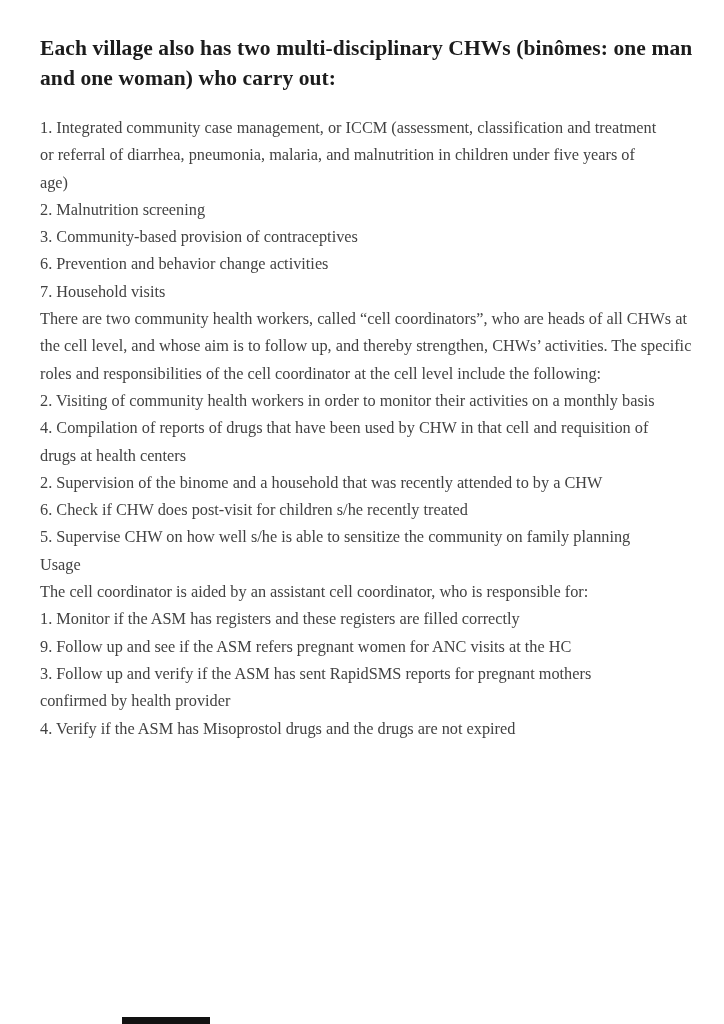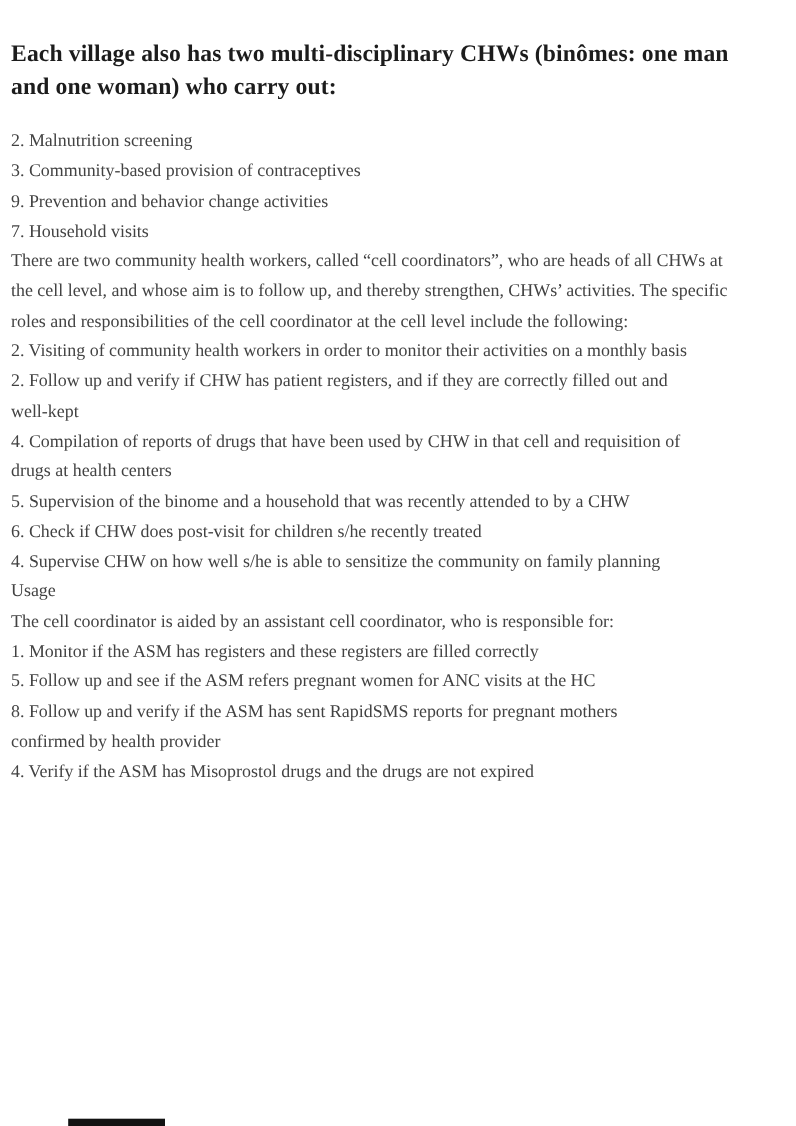--- a/index.html
+++ b/index.html
@@ -1,21 +1,21 @@
 <!DOCTYPE html>
 <html style="--bg: #ffffff; --text: #424242; --heading: #1c1c1c; --bar: #121212;"><head>
 <meta charset="utf-8">
 <style>
   :root {
     --bg: #ffffff;
     --text: #424242;
     --heading: #1c1c1c;
     --bar: #121212;
   }
-  * { box-sizing: border-box; }
+  * { box-sizing: border-box; margin-left: 30px; }
   html, body {
     margin: 0;
     padding: 0;
     background: var(--bg);
   }
   body {
     width: 724px;
     height: 1024px;
     position: relative;
     overflow: hidden;
@@ -57,59 +57,60 @@
 </head>
 <body>
 
 <main class="page">
 
   <h1 class="doc-heading">Each village also has two multi-disciplinary CHWs (binômes: one man
 and one woman) who carry out:</h1>
 
   <section class="doc-body">
 
+      <p class="para">1. Integrated community case management, or ICCM (assessment, classification and treatment
+or referral of diarrhea, pneumonia, malaria, and malnutrition in children under five years of
+age)</p>
 
       <p class="para">2. Malnutrition screening</p>
 
       <p class="para">3. Community-based provision of contraceptives</p>
 
 
 
-      <p class="para">9. Prevention and behavior change activities</p>
+      <p class="para">6. Prevention and behavior change activities</p>
 
       <p class="para">7. Household visits</p>
 
       <p class="para">There are two community health workers, called “cell coordinators”, who are heads of all CHWs at
 the cell level, and whose aim is to follow up, and thereby strengthen, CHWs’ activities. The specific
 roles and responsibilities of the cell coordinator at the cell level include the following:</p>
 
       <p class="para">2. Visiting of community health workers in order to monitor their activities on a monthly basis</p>
 
-      <p class="para">2. Follow up and verify if CHW has patient registers, and if they are correctly filled out and
-well-kept</p>
 
 
       <p class="para">4. Compilation of reports of drugs that have been used by CHW in that cell and requisition of
 drugs at health centers</p>
 
-      <p class="para">5. Supervision of the binome and a household that was recently attended to by a CHW</p>
+      <p class="para">2. Supervision of the binome and a household that was recently attended to by a CHW</p>
 
       <p class="para">6. Check if CHW does post-visit for children s/he recently treated</p>
 
-      <p class="para">4. Supervise CHW on how well s/he is able to sensitize the community on family planning
+      <p class="para">5. Supervise CHW on how well s/he is able to sensitize the community on family planning
 Usage</p>
 
 
       <p class="para">The cell coordinator is aided by an assistant cell coordinator, who is responsible for:</p>
 
       <p class="para">1. Monitor if the ASM has registers and these registers are filled correctly</p>
 
-      <p class="para">5. Follow up and see if the ASM refers pregnant women for ANC visits at the HC</p>
+      <p class="para">9. Follow up and see if the ASM refers pregnant women for ANC visits at the HC</p>
 
-      <p class="para">8. Follow up and verify if the ASM has sent RapidSMS reports for pregnant mothers
+      <p class="para">3. Follow up and verify if the ASM has sent RapidSMS reports for pregnant mothers
 confirmed by health provider</p>
 
       <p class="para">4. Verify if the ASM has Misoprostol drugs and the drugs are not expired</p>
     </section>
 
   <div class="progress-bar"></div>
 
 </main>
 
 </body></html>

